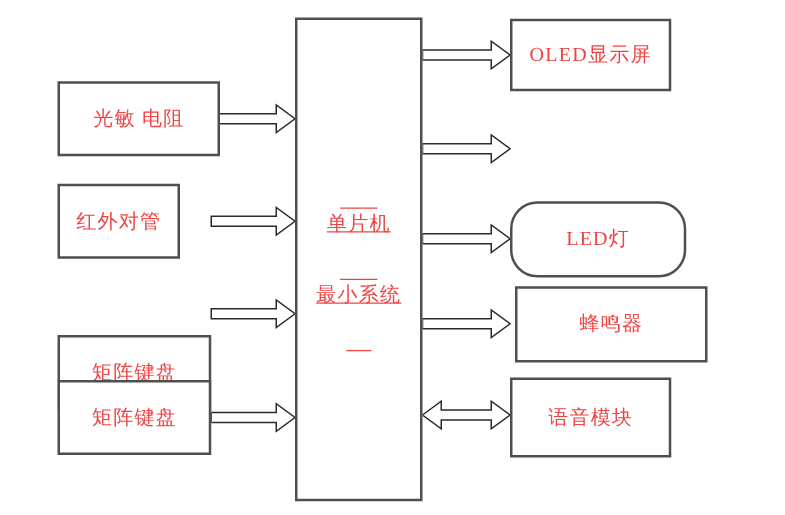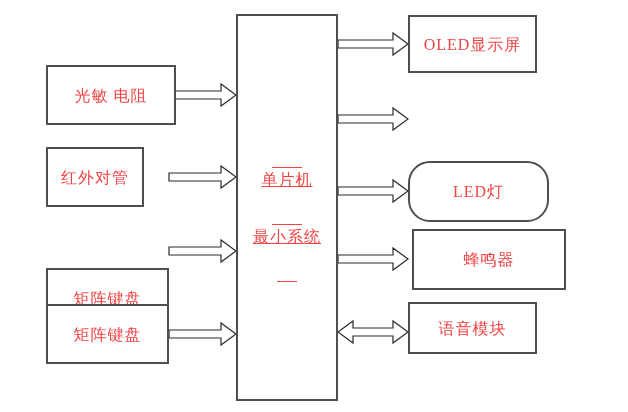--- a/index.html
+++ b/index.html
@@ -50,14 +50,14 @@
       <span class="lbl">最小系统</span>
     </div>
   </div>
 <div class="box" style="left: 46px; top: 65px; width: 130px; height: 60px;"><span class="lbl">光敏 电阻</span></div>
     <div class="box" style="left: 46px; top: 147px; width: 98px; height: 60px;"><span class="lbl">红外对管</span></div>
     <div class="box" style="left: 46px; top: 221px; width: 123px; height: 61px; margin-top: 47px;"><span class="lbl">矩阵键盘</span></div>
     <div class="box" style="left: 46px; top: 304px; width: 123px; height: 60px;"><span class="lbl">矩阵键盘</span></div>
     <div class="box" style="left: 408px; top: 15px; width: 129px; height: 58px;"><span class="lbl">OLED显示屏</span></div>
     <div class="box" style="left: 408px; top: 161px; width: 141px; height: 61px; border-radius: 22px;"><span class="lbl">LED灯</span></div>
     <div class="box" style="left: 412px; top: 229px; width: 154px; height: 61px;"><span class="lbl">蜂鸣器</span></div>
-    <div class="box" style="left: 408px; top: 302px; width: 129px; height: 52px;"><span class="lbl">语音模块</span></div>
+    <div class="box" style="left: 408px; top: 302px; width: 129px; height: 64px;"><span class="lbl">语音模块</span></div>
   </div>
 
 </body></html>

